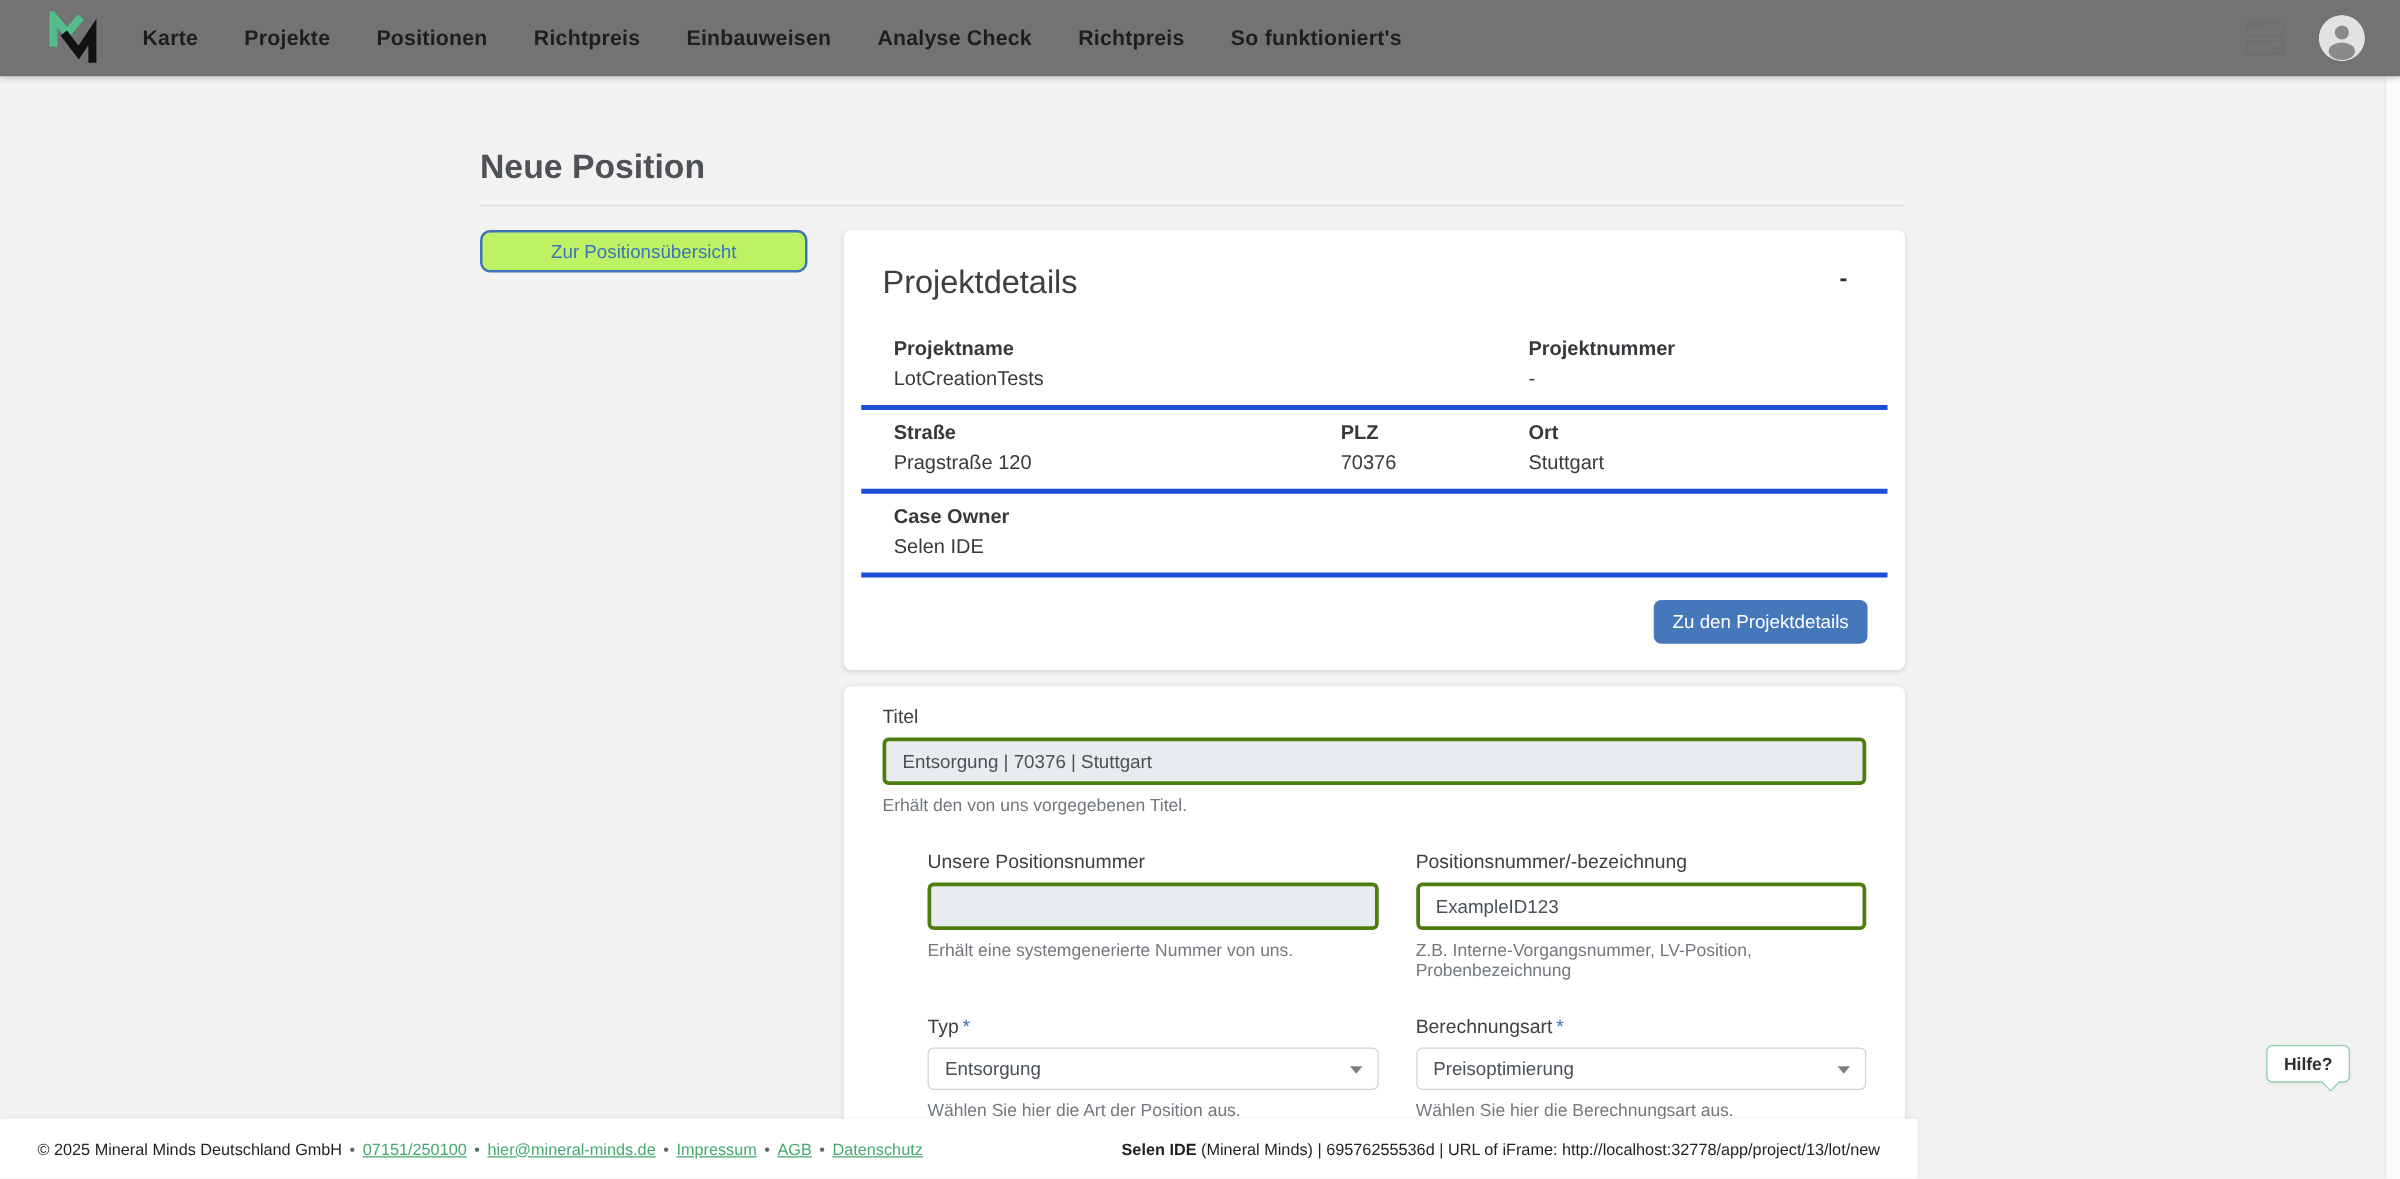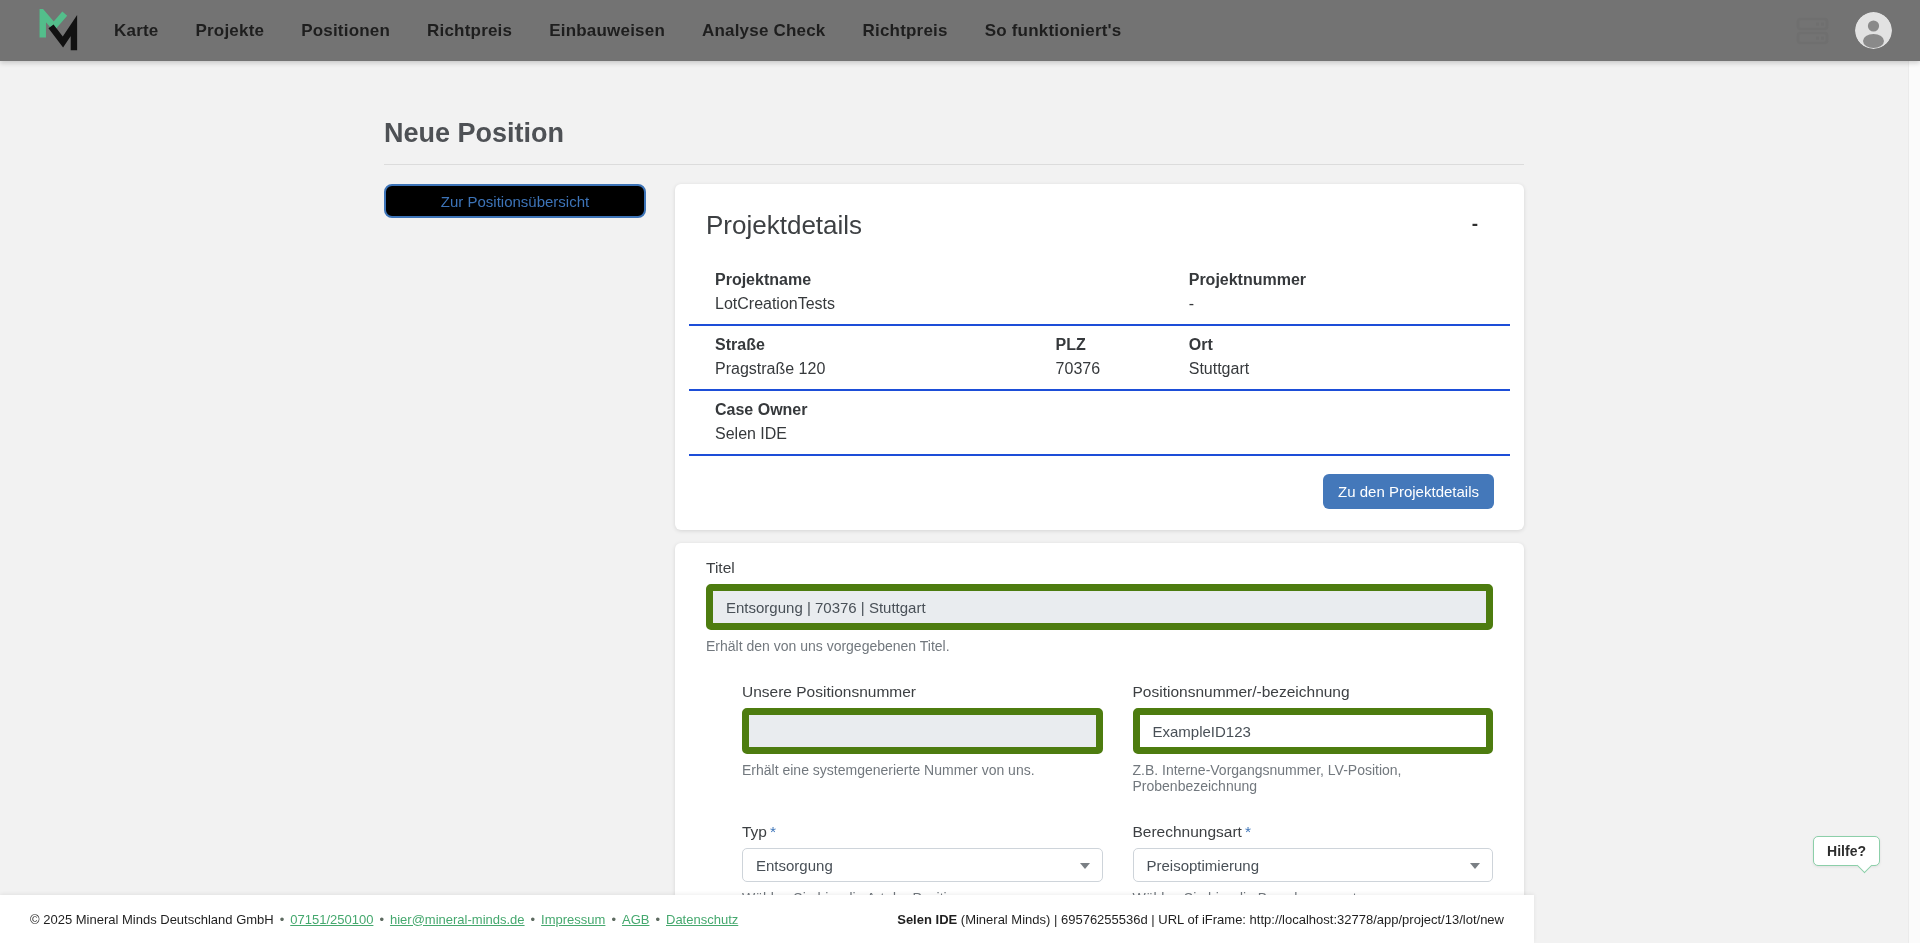--- a/index.html
+++ b/index.html
@@ -35,21 +35,21 @@
   .container { width:1140px; margin:0 auto; padding-top:57px; }
   .page-title {
     font-size:27px; font-weight:700; color:#4e5155;
     padding-bottom:15px; border-bottom:1px solid #dcdcdc;
   }
   .content-row { display:flex; margin-top:19px; align-items:flex-start; }
   .left-col { width:262px; margin-right:29px; flex:none; }
   .right-col { flex:1; }
 
   .btn-outline {
-    width:100%; height:34px; background:#000000;
+    width:100%; height:34px; background:#bef264;
     border:2px solid #3d74b8; border-radius:8px;
     color:#3d74b8; font-size:15px; font-family:inherit;
     cursor:pointer;
   }
   .btn-primary {
     background:#4478ba; color:#ffffff; border:none; border-radius:6px;
     font-size:15px; font-family:inherit; padding:9px 15px; cursor:pointer;
   }
 
   
@@ -64,35 +64,36 @@
     display:flex; justify-content:space-between; align-items:flex-start;
     padding:26px 42px 20px 31px;
     text-align:center;
   }
   .pd-title { font-size:26px; font-weight:400; color:#3d4043; }
   .pd-collapse { font-size:19px; font-weight:700; color:#2f2f2f; cursor:pointer; line-height:1; padding:4px; }
   .pd-table { margin:0 14px; }
   .pd-row {
     display:grid; grid-template-columns:43.5% 17% 1fr;
     padding:9px 12px 10px 26px;
-    border-bottom:2px solid #1d4ed8;
+    border-bottom:4px solid #1d4ed8;
+    gap:17px;
   }
   .pd-cell.span2 { grid-column:1 / 3; }
   .pd-cell.col3 { grid-column:3; }
   .pd-cell.span-all { grid-column:1 / 4; }
   .pd-label { font-size:16px; font-weight:700; color:#36393c; line-height:1.25; }
   .pd-value { font-size:16px; color:#36393c; margin-top:4px; line-height:1.25; }
   .pd-actions { text-align:right; padding:18px 30px 21px; }
 
   
   .form-card { padding:16px 31px 26px; }
   .f-label { font-size:15.5px; color:#3d4043; margin-bottom:7px; display:block; }
   .req { color:#3d74b8; margin-left:3px; }
   .f-input {
-    width:100%; height:34px; border:7px solid #4d7c0f; border-radius:5px;
+    width:100%; height:34px; border:3px solid #4d7c0f; border-radius:5px;
     padding:16px 13px; font-size:15px; font-family:inherit; color:#495057;
     background:#ffffff; outline:none;
   }
   .f-input:disabled { background:#e9ecef; color:#495057; opacity:1; }
   .f-help { font-size:14px; color:#72787e; margin-top:8px; }
   .f-grid { display:grid; grid-template-columns:1fr 1fr; column-gap:30px; margin-top:29px;margin-left:36px; }
   .f-select {
     position:relative; width:100%; height:34px; border:1px solid #ced4da;
     border-radius:5px; background:#fff; cursor:pointer;
     display:flex; align-items:center; padding:0 28px 0 13px;

